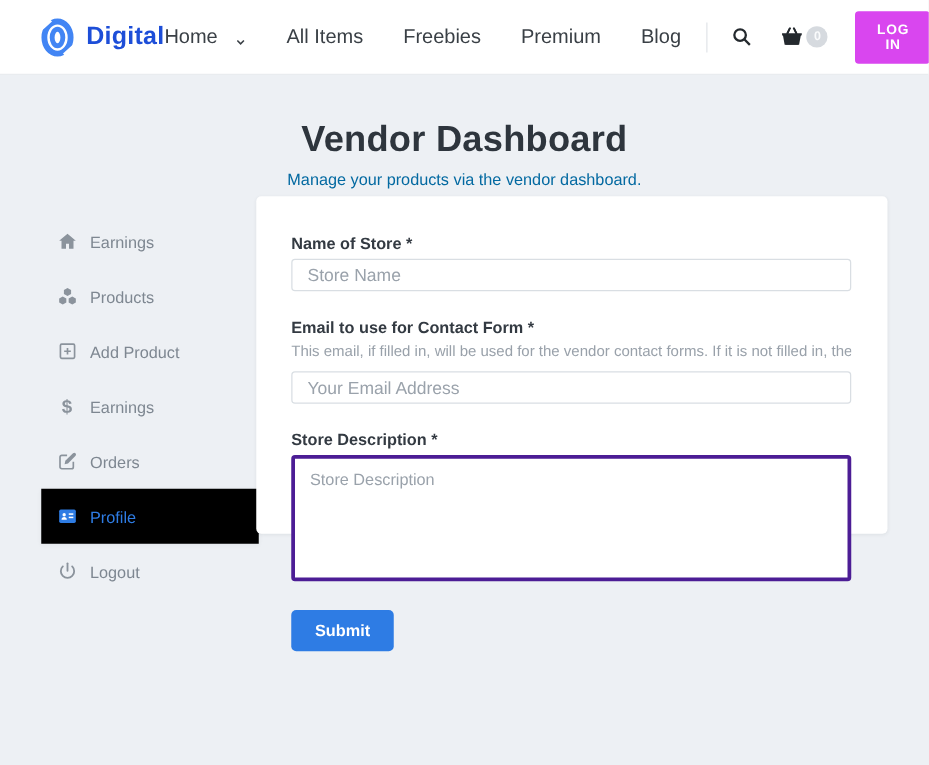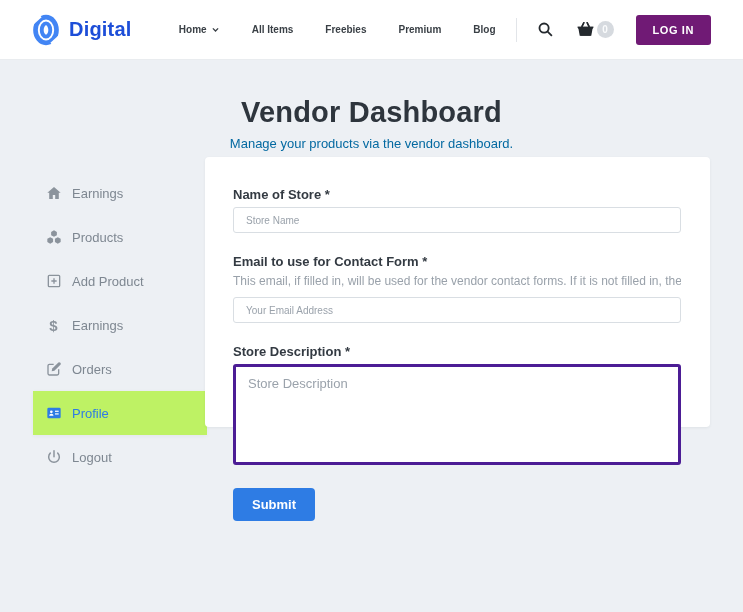--- a/index.html
+++ b/index.html
@@ -14,36 +14,36 @@
   
   .navbar {
     height:60px; background:#fff; border-bottom:1px solid #e9ecef;
     display:flex; align-items:center; padding:0 32px;
   }
   .brand { display:flex; align-items:center; gap:9px; cursor:pointer; }
   .brand-name { font-size:20px; font-weight:700; color:#1d4ed8; letter-spacing:.2px; }
   .nav-group { margin-left:auto; display:flex; align-items:center; }
   .nav-links { display:flex; align-items:center; gap:32px; }
   .nav-link {
-    font-size:10px; font-weight:700; color:#3a4046; cursor:pointer;
-    display:flex; align-items:center; gap:4px; white-space:nowrap;
+    font-size:16px; font-weight:400; color:#3a4046; cursor:pointer;
+    display:flex; align-items:center; gap:14px; white-space:nowrap;
   }
   .chev { width:9px; height:9px; color:#3a4046; display:inline-block; }
   .nav-divider { width:1px; height:24px; background:#e2e5e9; margin:0 20px; }
   .icon-btn { cursor:pointer; color:#24292e; display:flex; align-items:center; }
   .search-btn svg { width:17px; height:17px; }
   .cart-btn { margin-left:22px; position:relative; }
   .cart-btn svg { width:19px; height:19px; }
   .cart-badge {
     width:17px; height:17px; border-radius:50%; background:#d6dadf;
     color:#fafbfc; font-size:10px; font-weight:700;
     display:flex; align-items:center; justify-content:center; margin-left:2px;
   }
   .login-btn {
-    margin-left:22px; background:#701a75; color:#fff; border:none; cursor:pointer;
+    margin-left:22px; background:#d946ef; color:#fff; border:none; cursor:pointer;
     font-family:inherit; font-size:11px; font-weight:700; letter-spacing:.6px;
     padding:9px 17px; border-radius:3px;
   }
   
   .hero { text-align:center; padding-top:36px; }
   .hero-title { font-size:29px; font-weight:700; color:#2e353d; letter-spacing:.2px; }
   .hero-subtitle { font-size:13px; color:#0369a1; margin-top:7px; }
   
   .layout { position:relative; width:743px; height:552px; margin-top:-122px; }
   .content-card {
@@ -54,31 +54,31 @@
   }
   .sidebar { position:absolute; left:33px; top:142px; width:174px; }
   .side-item {
     height:44px; display:flex; align-items:center; padding-left:12px;
     font-size:13px; font-weight:500; color:#7e8791; cursor:pointer;
   }
   .side-item .s-icon { width:17px; height:17px; margin-right:10px; color:#8b939c;
     display:flex; align-items:center; justify-content:center; }
   .side-item .s-icon svg { width:16px; height:16px; }
   .side-item.active {
-    background:#bef264; color:#2e7ce4; box-shadow:0 1px 4px rgba(40,50,60,.05);
+    background:#000000; color:#2e7ce4; box-shadow:0 1px 4px rgba(40,50,60,.05);
   }
   .side-item.active .s-icon { color:#2e7ce4; }
   .dollar-glyph { font-size:15px; font-weight:700; line-height:1; }
   
   .fgroup { margin-bottom:21px; }
   .flabel { display:block; font-size:13px; font-weight:700; color:#333a42; margin-bottom:5px; }
   .fhelp { font-size:12px; color:#99a1aa; margin-bottom:9px; white-space:nowrap; overflow:hidden; }
   .finput {
     display:block; width:100%; height:26px; border:1px solid #d9dee3; border-radius:3px;
-    padding:0 12px; font-size:10px; font-family:inherit; color:#333a42; outline:none;
+    padding:0 12px; font-size:14px; font-family:inherit; color:#333a42; outline:none;
   }
   .ftextarea {
     display:block; width:100%; height:101px; border:3px solid #4c1d95; border-radius:3px;
     padding:9px 12px; font-size:13px; font-family:inherit; color:#333a42;
     resize:none; outline:none;
   }
   .finput::placeholder, .ftextarea::placeholder { color:#9aa2ab; }
   .submit-btn {
     background:#2e7ce4; color:#fff; border:none; cursor:pointer; font-family:inherit;
     font-size:13px; font-weight:700; padding:9px 19px; border-radius:4px; margin-top:2px;

